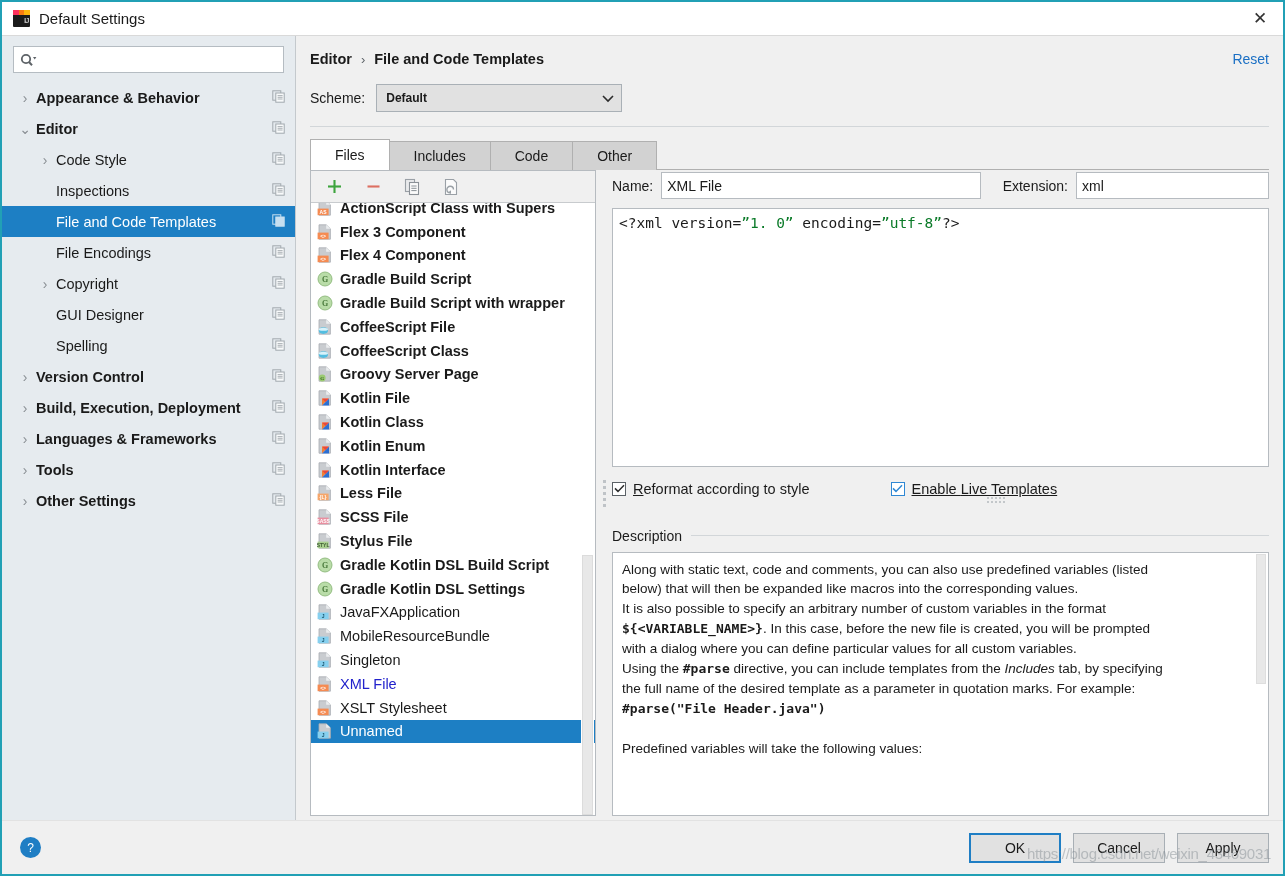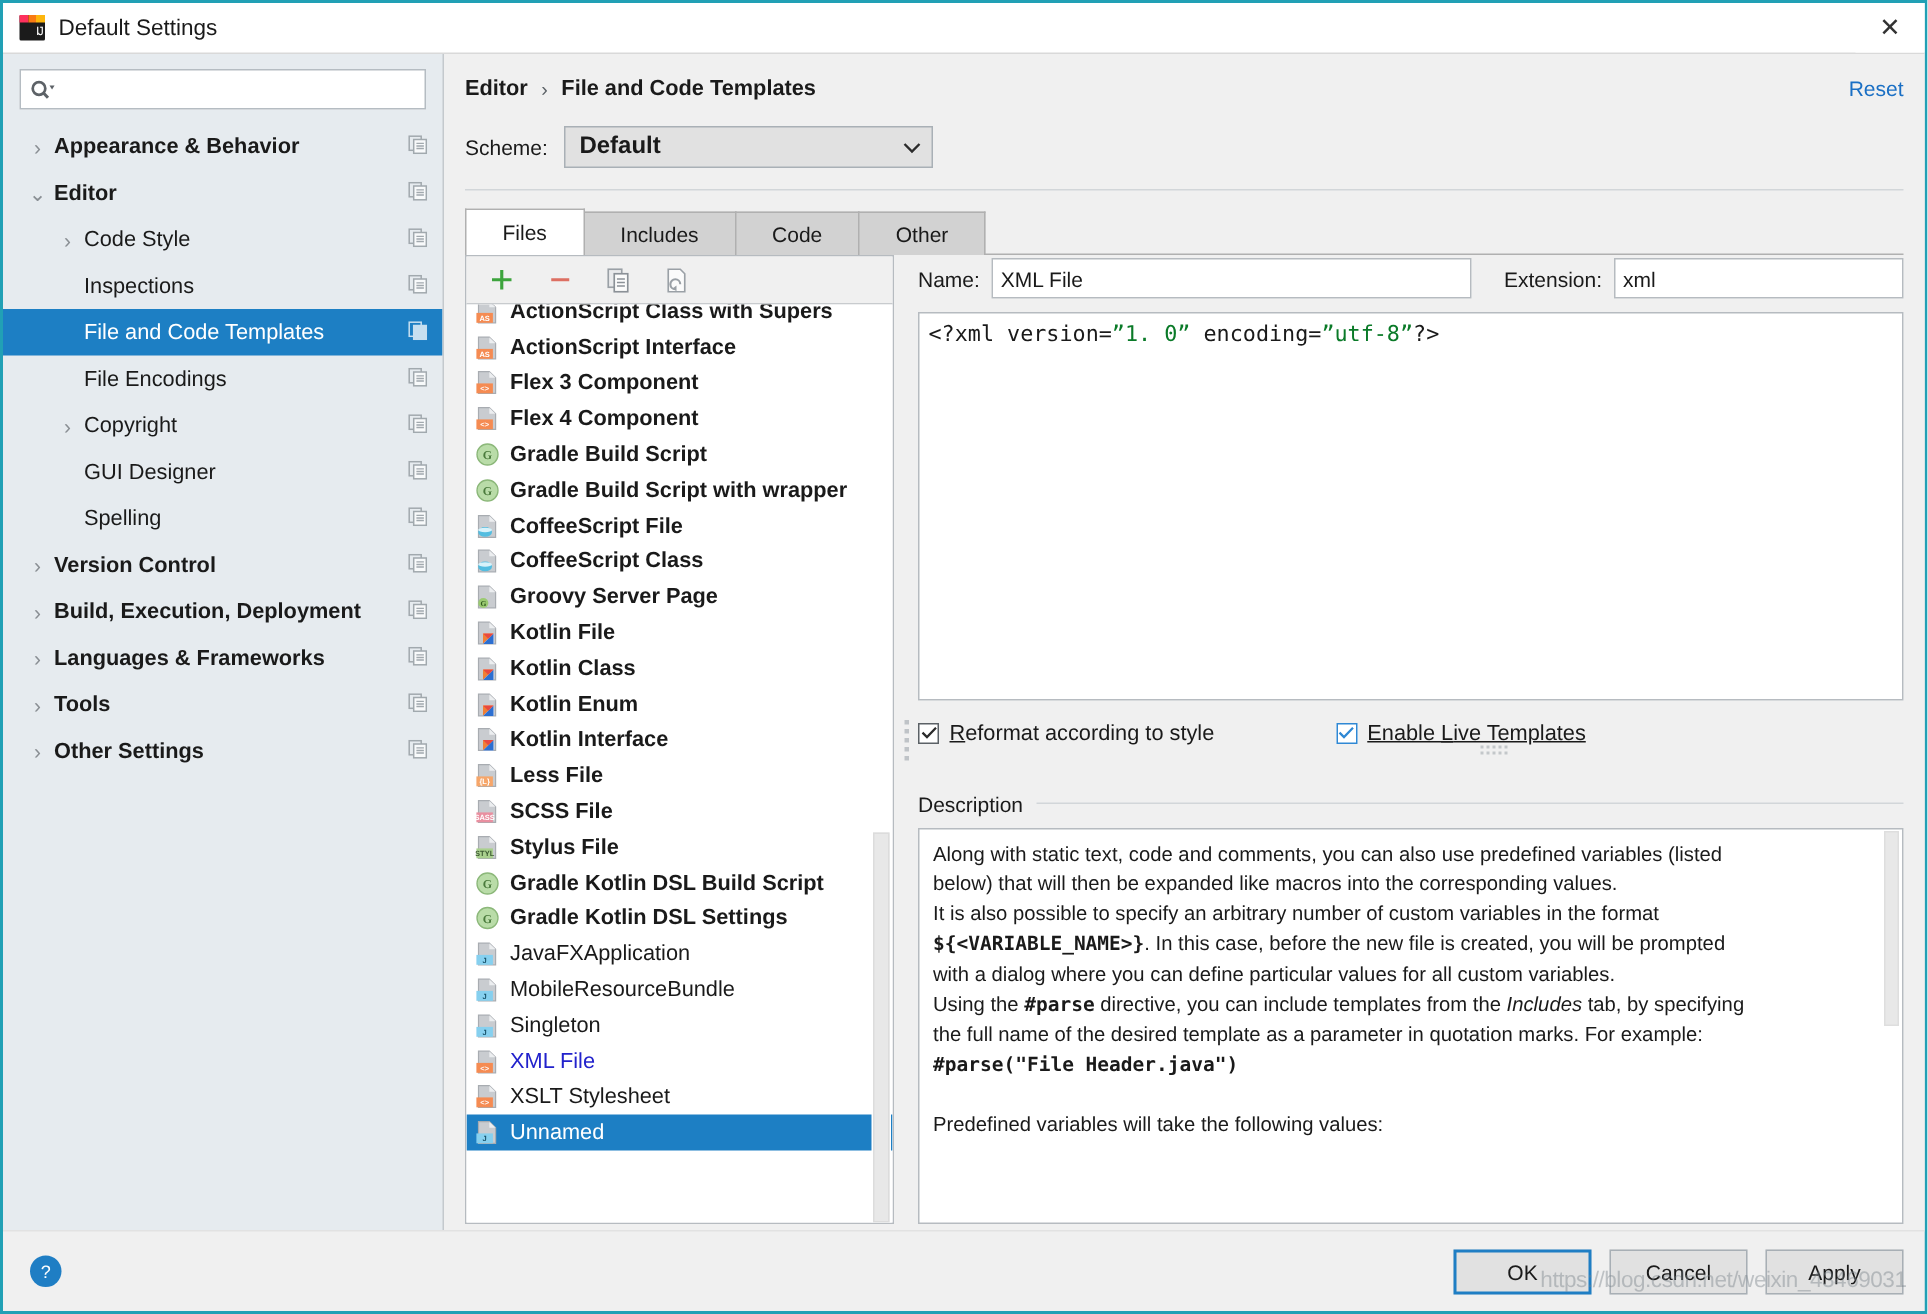--- a/index.html
+++ b/index.html
@@ -91,21 +91,21 @@
   .crumb { font-weight: bold; font-size: 14.5px; color: #1a1a1a; }
   .crumb-sep { margin: 0 9px; color: #5d6368; font-size: 13px; }
   .reset-link { position: absolute; right: 0; color: #1a6fc4; font-size: 14px; cursor: pointer; }
   .scheme-row { display: flex; align-items: center; height: 40px; }
   .scheme-label { font-size: 14px; margin-right: 11px; }
   .combo {
     width: 246px; height: 28px; background: #e1e1e1;
     border: 1px solid #a9b0b6; display: flex; align-items: center;
     padding: 0 6px 0 9px; cursor: pointer;
   }
-  .combo-value { flex: 1; font-weight: bold; font-size: 16px; }
+  .combo-value { flex: 1; font-weight: bold; font-size: 12px; }
   .hrule { height: 1px; background: #d2d6d9; margin: 8px 0 0 0; }
   
   .tabs { display: flex; align-items: flex-end; height: 33px; margin-top: 10px; }
   .tab {
     height: 29px; padding: 0 24px; display: flex; align-items: center;
     background: #d2d2d2; border: 1px solid #b0b0b0; border-bottom: none;
     font-size: 14px; margin-right: -1px; cursor: pointer; color: #1a1a1a;
   }
   .tab.active { background: #ffffff; border-color: #b0b0b0; height: 31px; position: relative; z-index: 2; }
   .tabs-fill { flex: 1; border-bottom: 1px solid #b0b0b0; height: 29px; }
@@ -459,29 +459,20 @@
                       <rect x="0.6" y="8.6" width="11" height="6.6" fill="#f58b52"></rect>
                       <text x="6.1" y="13.7" font-size="5" font-family="Liberation Sans, sans-serif" fill="#ffffff" text-anchor="middle" font-weight="bold">AS</text>
                     </svg></span>
                   <span class="tpl-name">ActionScript Class with Supers</span>
                 </div>
                 <div class="tpl-row bold">
                   <span class="ficon"><svg width="16" height="16" viewBox="0 0 16 16">
                       <path d="M2 0.8 h7.2 L13.4 4.8 v10.4 h-11.4 z" fill="#c9ccd0" stroke="#a8acb1" stroke-width="0.8"></path>
                       <path d="M9.2 0.8 L13.4 4.8 h-4.2 z" fill="#eceef0"></path>
                       <rect x="0.6" y="8.6" width="11" height="6.6" fill="#f58b52"></rect>
-                      <text x="6.1" y="13.7" font-size="5" font-family="Liberation Sans, sans-serif" fill="#ffffff" text-anchor="middle" font-weight="bold">AS</text>
-                    </svg></span>
-                  <span class="tpl-name">ActionScript Interface</span>
-                </div>
-                <div class="tpl-row bold">
-                  <span class="ficon"><svg width="16" height="16" viewBox="0 0 16 16">
-                      <path d="M2 0.8 h7.2 L13.4 4.8 v10.4 h-11.4 z" fill="#c9ccd0" stroke="#a8acb1" stroke-width="0.8"></path>
-                      <path d="M9.2 0.8 L13.4 4.8 h-4.2 z" fill="#eceef0"></path>
-                      <rect x="0.6" y="8.6" width="11" height="6.6" fill="#f58b52"></rect>
                       <text x="6.1" y="13.7" font-size="5" font-family="Liberation Sans, sans-serif" fill="#ffffff" text-anchor="middle" font-weight="bold">&lt;&gt;</text>
                     </svg></span>
                   <span class="tpl-name">Flex 3 Component</span>
                 </div>
                 <div class="tpl-row bold">
                   <span class="ficon"><svg width="16" height="16" viewBox="0 0 16 16">
                       <path d="M2 0.8 h7.2 L13.4 4.8 v10.4 h-11.4 z" fill="#c9ccd0" stroke="#a8acb1" stroke-width="0.8"></path>
                       <path d="M9.2 0.8 L13.4 4.8 h-4.2 z" fill="#eceef0"></path>
                       <rect x="0.6" y="8.6" width="11" height="6.6" fill="#f58b52"></rect>
                       <text x="6.1" y="13.7" font-size="5" font-family="Liberation Sans, sans-serif" fill="#ffffff" text-anchor="middle" font-weight="bold">&lt;&gt;</text>

